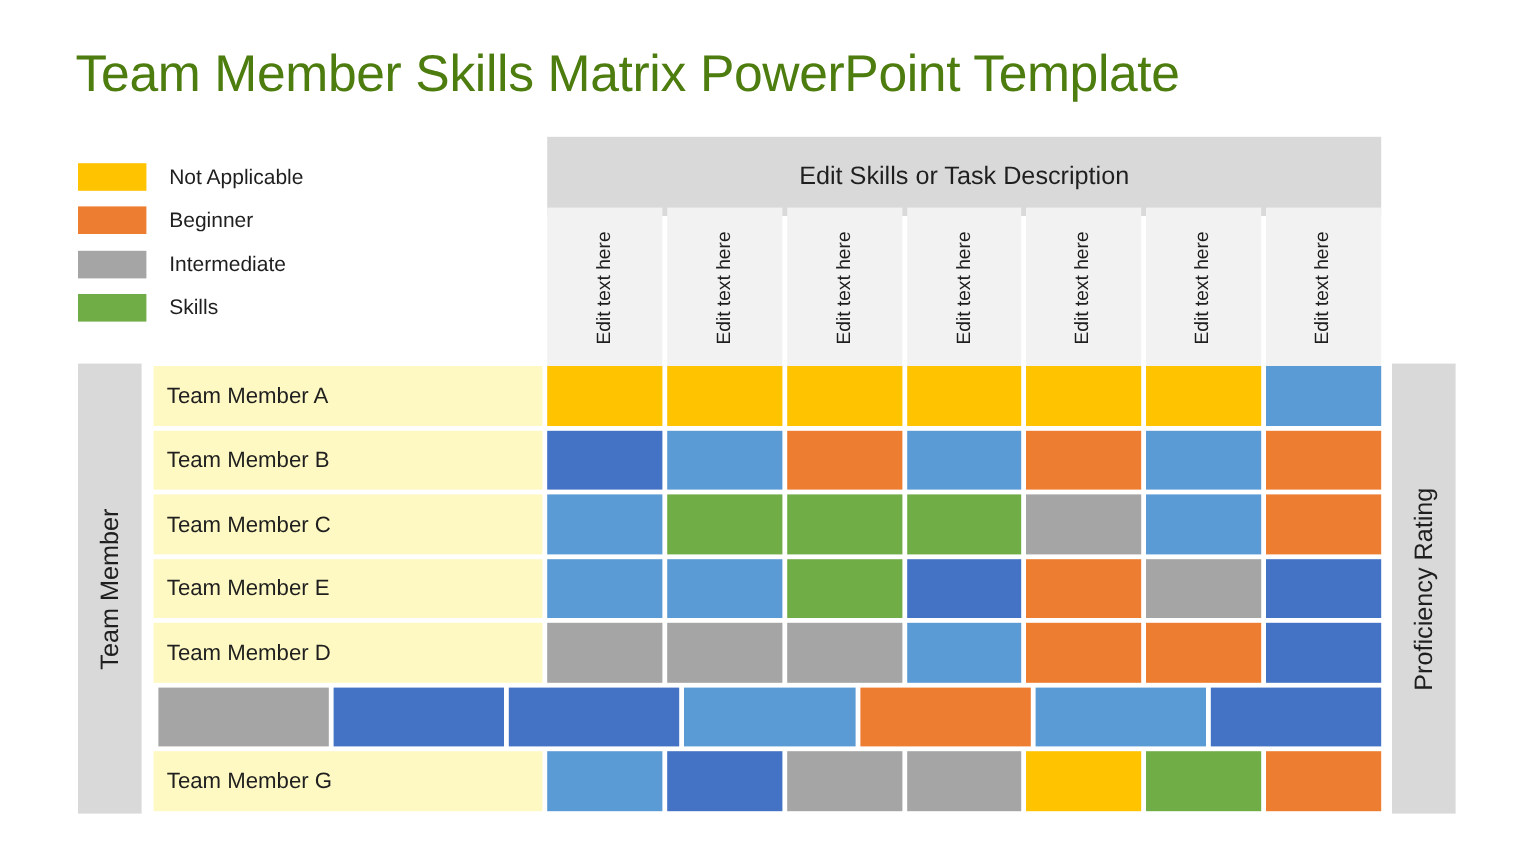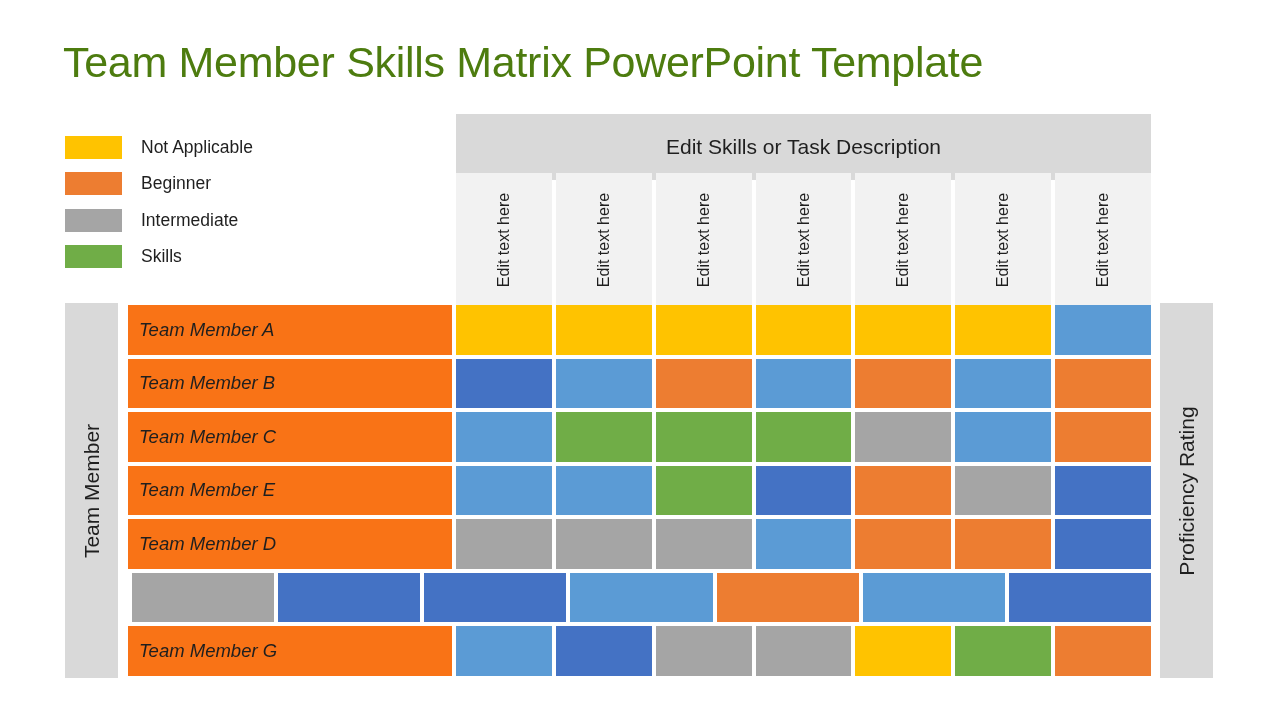--- a/index.html
+++ b/index.html
@@ -145,29 +145,28 @@
     width: 1023px;
   }
   .matrix-row {
     display: flex;
     height: 49.5px;
     margin-bottom: 4px;
   }
   .row-label {
     width: 324px;
     flex: 0 0 324px;
-    background: #f97316;
+    background: #fef9c3;
     display: flex;
     align-items: center;
     padding-left: 11px;
     box-sizing: border-box;
     font-size: 18.5px;
     color: #1f1f1f;
     white-space: nowrap;
-    font-style: italic;
   }
   .row-cells {
     flex: 1 1 auto;
     display: flex;
     gap: 4px;
     margin-left: 4px;
   }
   .cell {
     flex: 1 1 0;
   }

